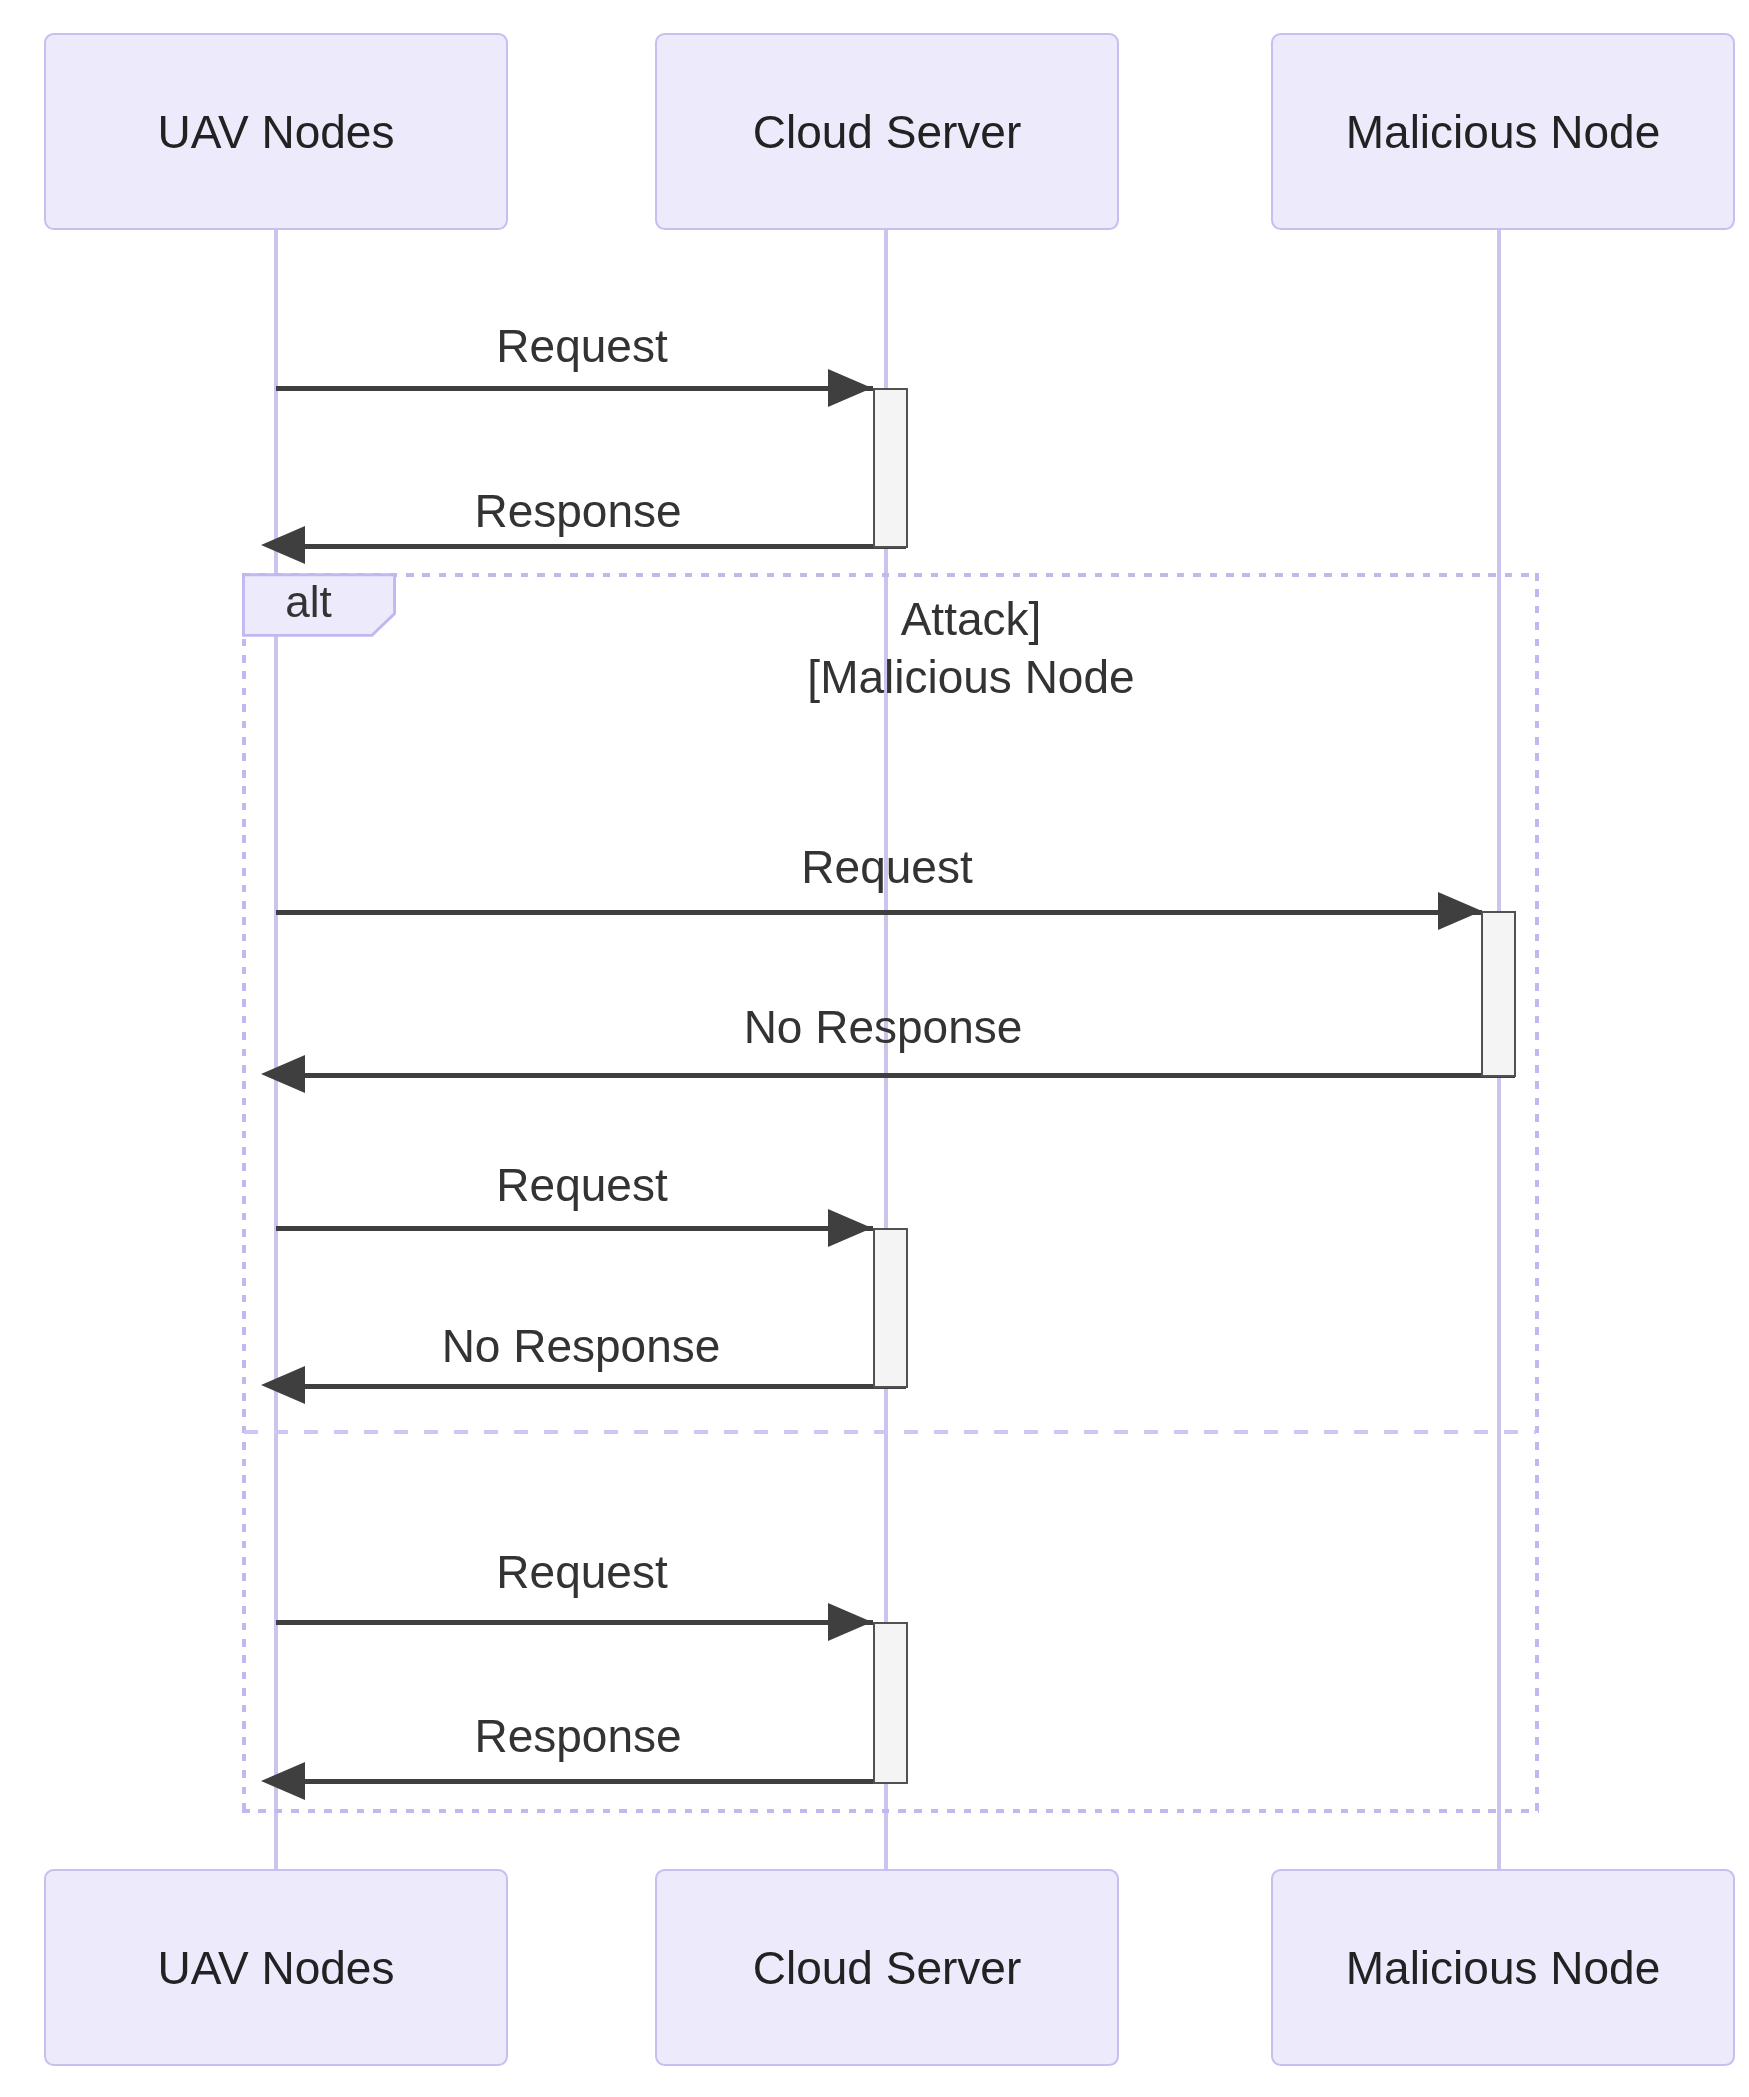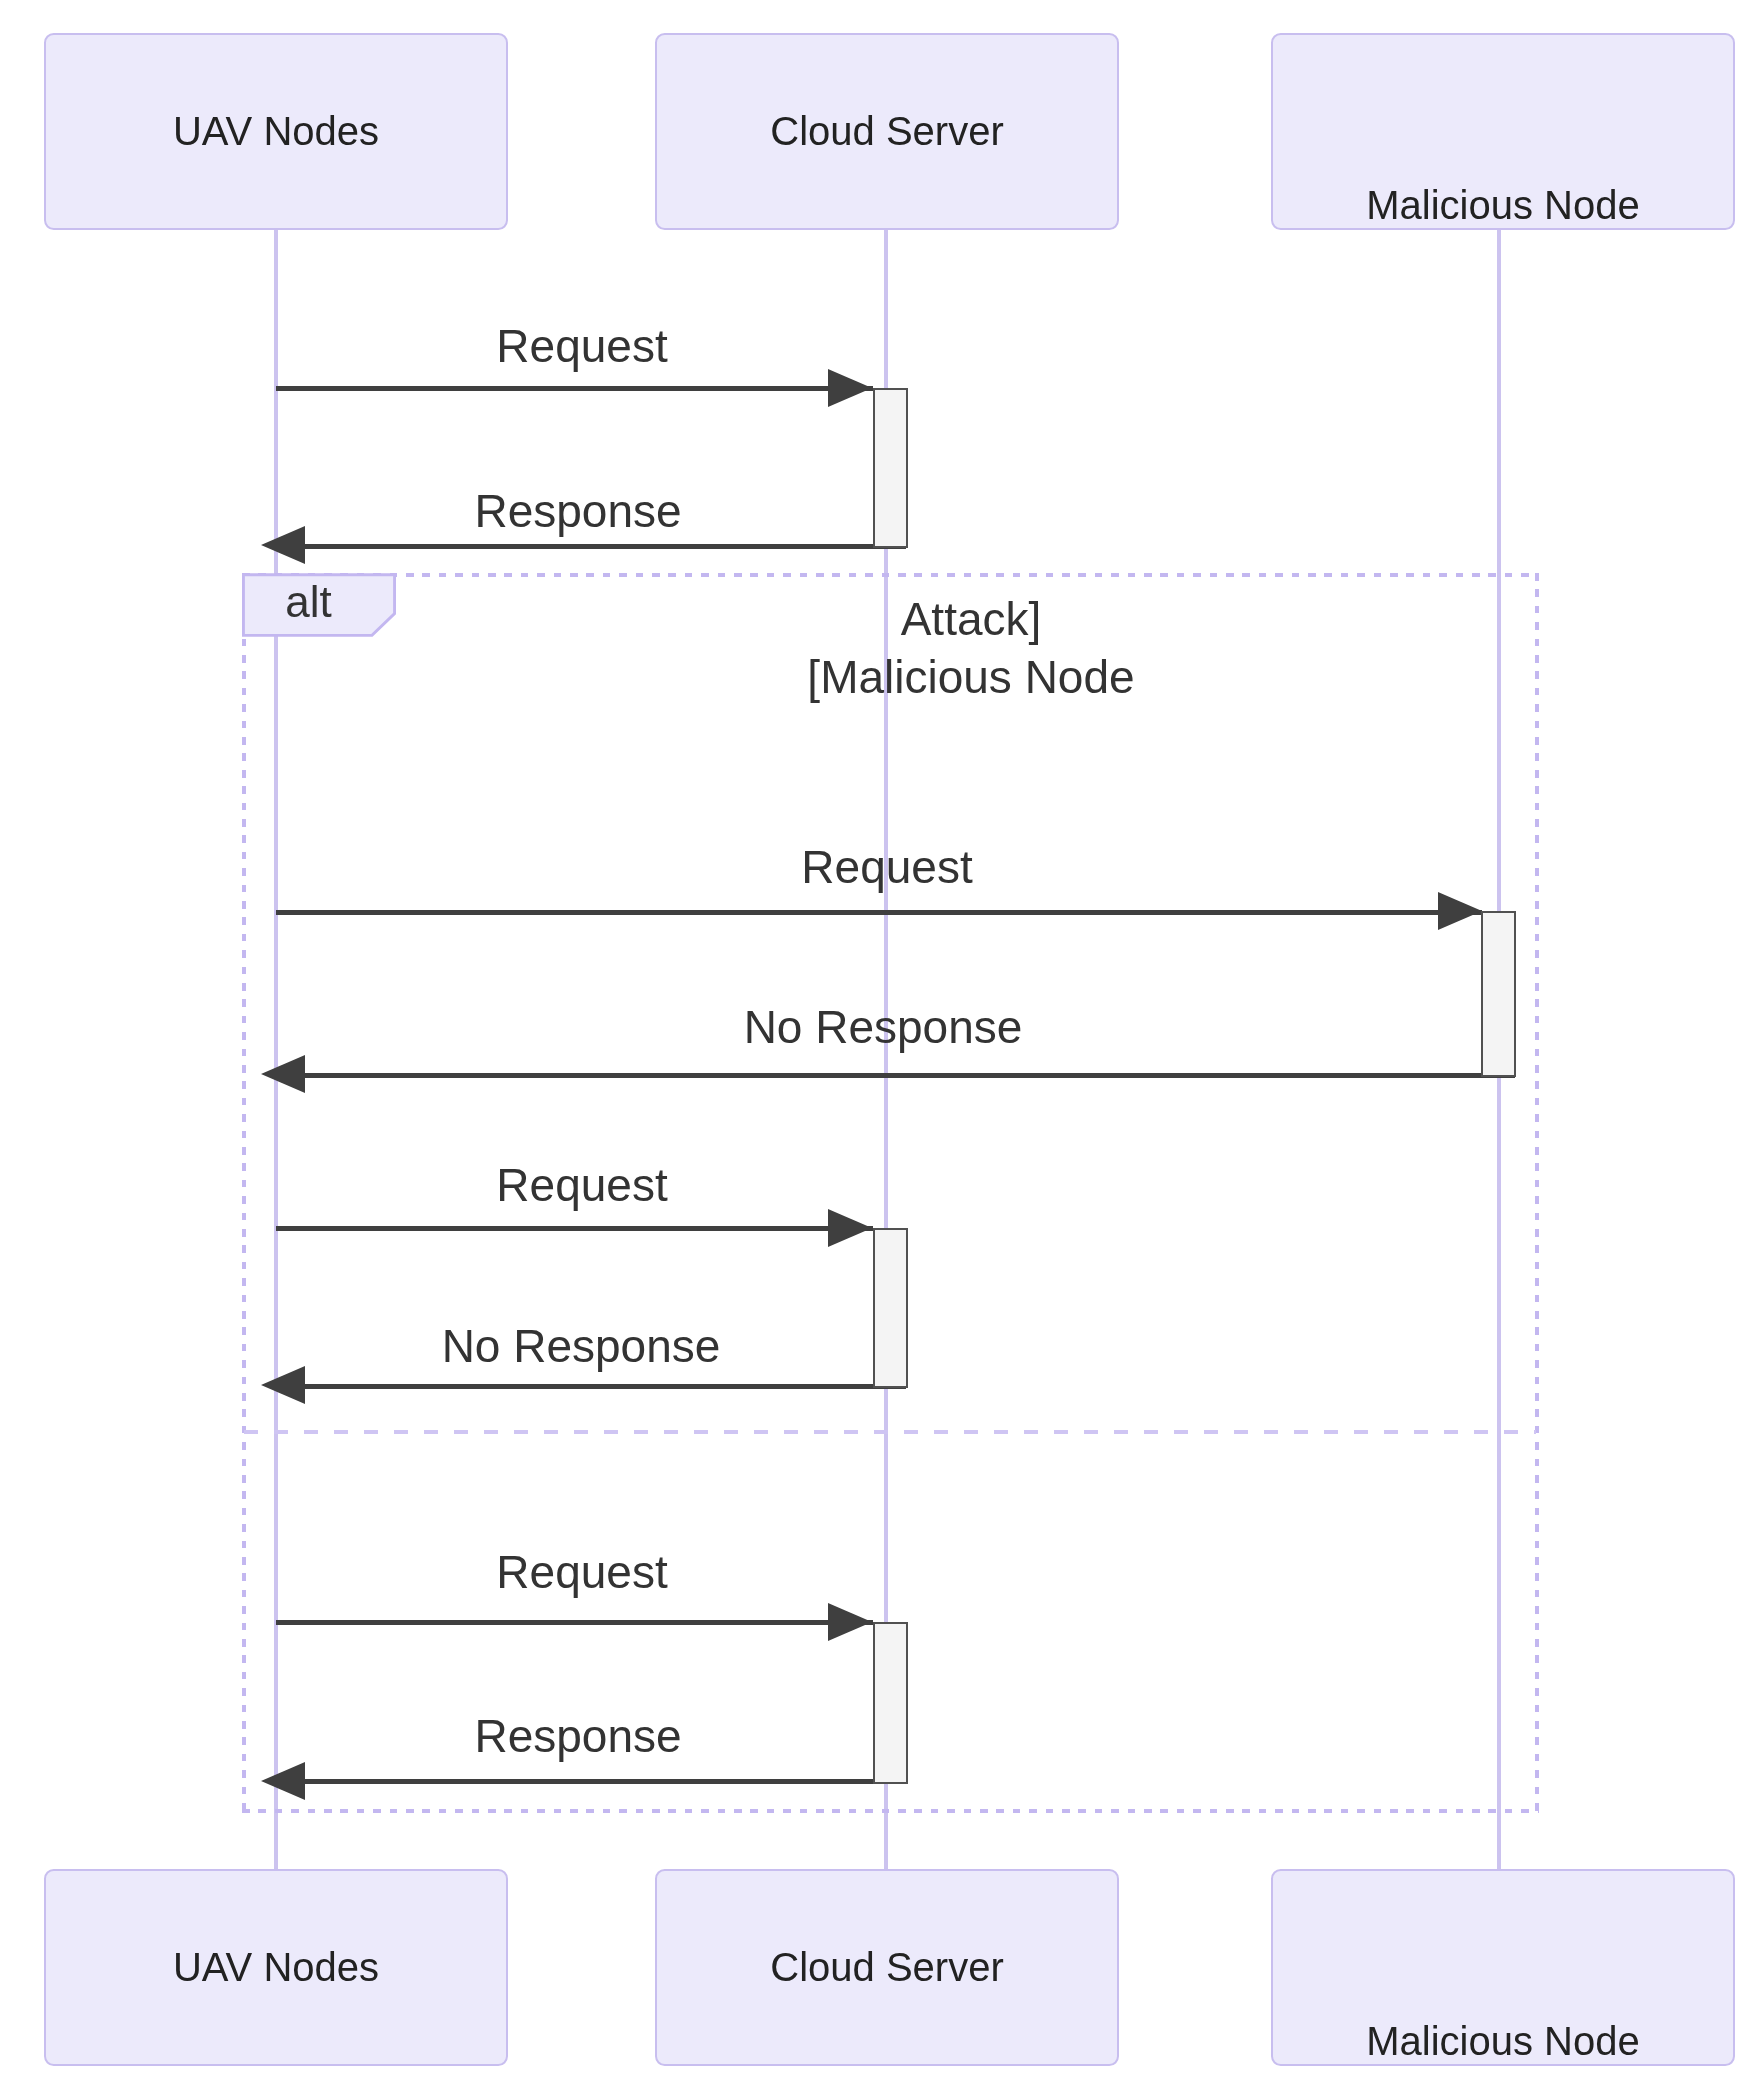--- a/index.html
+++ b/index.html
@@ -24,29 +24,29 @@
   }
   
   .actor-box{
     position:absolute;
     width:464px;height:197px;
     background:var(--actor_fill);
     border:2.9px solid var(--actor_border);
     border-radius:9.7px;
     box-sizing:border-box;
     display:flex;align-items:center;justify-content:center;
-    font-size:40px;
+    font-size:46px;
     color:#222222;
     z-index:6;
   }
   .actor-top{top:33px;}
   .actor-bottom{top:1869px;}
   .actor-uav{left:44px;}
   .actor-cloud{left:655px;}
-  .actor-malicious{left:1271px;align-items:flex-end;}
+  .actor-malicious{left:1271px;}
   
   .lifeline{
     position:absolute;
     top:230px;height:1641px;width:3.9px;
     background:var(--lifeline);
     z-index:1;
   }
   .lifeline-uav{left:274px;}
   .lifeline-cloud{left:884px;}
   .lifeline-malicious{left:1497px;}

